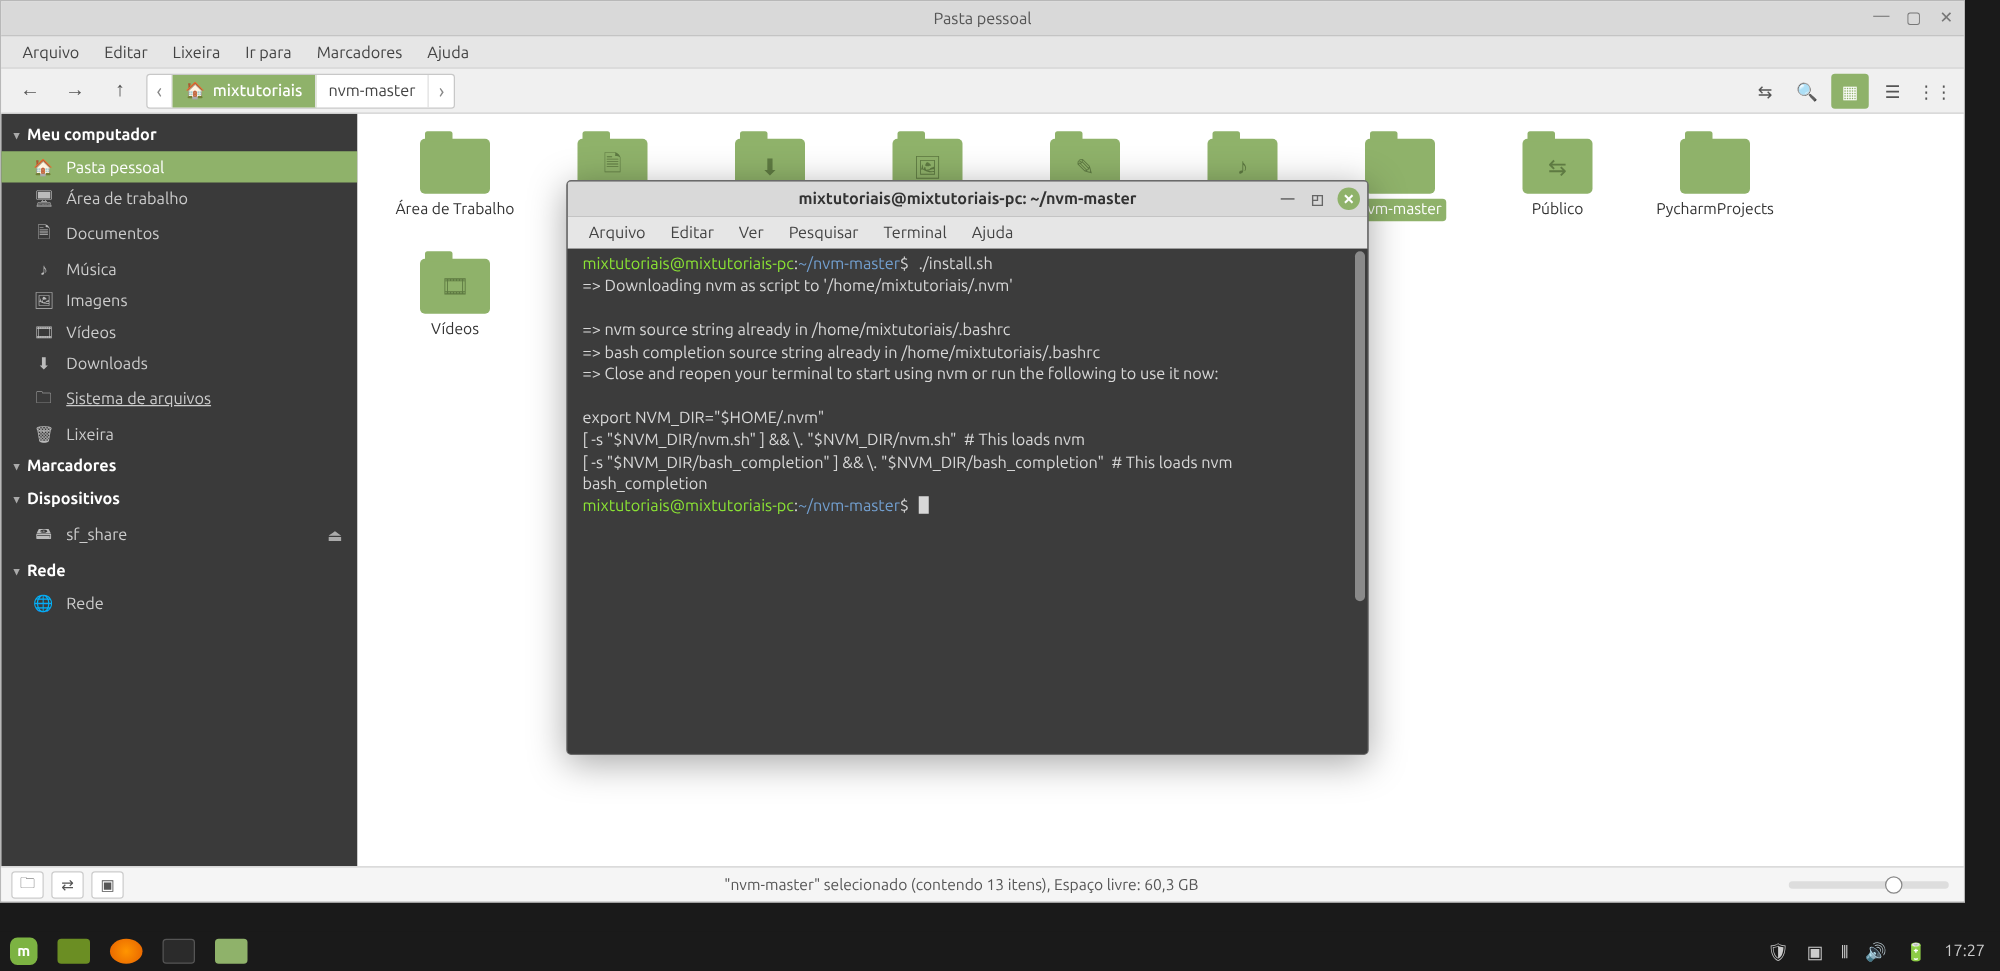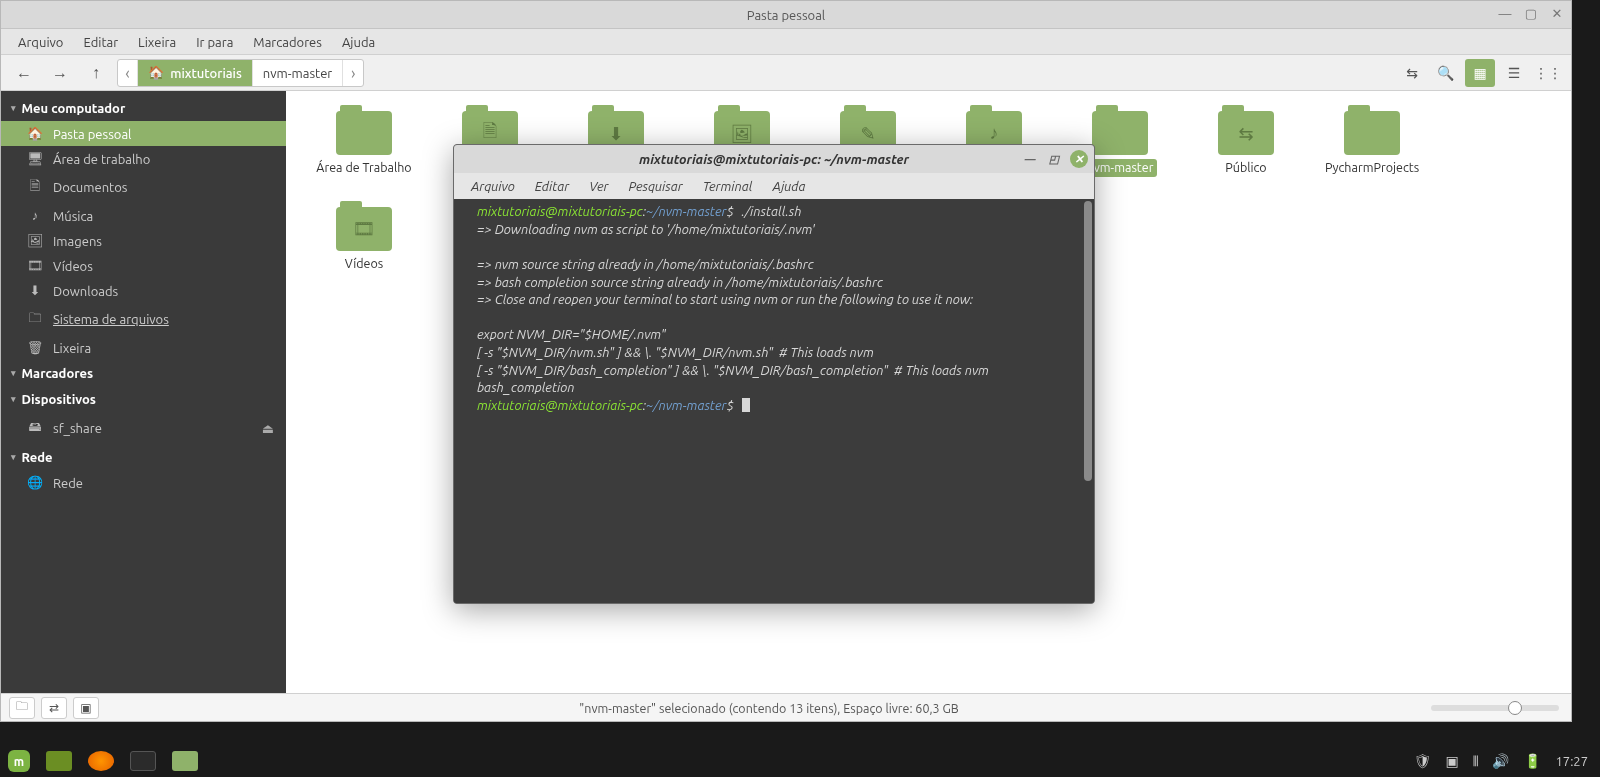--- a/index.html
+++ b/index.html
@@ -61,29 +61,28 @@
   .foot-right { width: 140px; padding-right: 12px;}
   .zoom { height: 6px; background: #ddd; border-radius: 3px; position: relative;}
   .zoom .thumb { position: absolute; top: -4px; left: 60%; width: 14px; height: 14px; background: #fff; border: 1px solid #888; border-radius: 50%;}
 
   
   .term {
     position: absolute; left: 453px; top: 144px; width: 642px; height: 460px;
     background: #3c3c3c; border: 1px solid #6a6a6a; border-radius: 4px;
     box-shadow: 0 6px 30px rgba(0,0,0,.35); display: flex; flex-direction: column;
     overflow: hidden;
-    font-style: italic;
   }
   .term-titlebar { height: 28px; background: #d9d9d9; display: flex; align-items: center; justify-content: center; font-size: 13px; color: #333; position: relative; font-weight: 600;}
   .term-titlebar .tctrls { position: absolute; right: 6px; top: 5px; display: flex; gap: 8px; align-items: center;}
   .term-titlebar .tctrls span { width: 16px; height: 16px; display: inline-flex; align-items: center; justify-content: center; font-size: 11px; color: #666; cursor: pointer;}
   .term-titlebar .tctrls .close { background: #8fb26a; border-radius: 50%; color: #fff; width: 18px; height: 18px;}
   .term-menubar { height: 26px; background: #e6e6e6; display: flex; align-items: center; padding: 0 8px; gap: 2px; font-size: 13px; color: #444;}
   .term-menubar span { padding: 3px 9px; cursor: pointer;}
-  .term-body { flex: 1; background: #3c3c3c; padding: 4px 23px; font-family: "DejaVu Sans Mono","Ubuntu Mono",monospace; font-size: 13px; line-height: 1.28; color: #d7d7d7; white-space: pre-wrap; word-break: break-word; overflow-y: auto;}
+  .term-body { flex: 1; background: #3c3c3c; padding: 4px 12px; font-family: "DejaVu Sans Mono","Ubuntu Mono",monospace; font-size: 13px; line-height: 1.28; color: #d7d7d7; white-space: pre-wrap; word-break: break-word; overflow-y: auto;}
   .tg { color: #8ae234; } 
   .tb { color: #729fcf; } 
   .tw { color: #d7d7d7; }
   .cursor { display: inline-block; width: 8px; height: 14px; background: #d7d7d7; vertical-align: -2px;}
 
   
   .taskbar { position: absolute; left: 0; bottom: 0; width: 1600px; height: 32px; background: #1a1a1a; display: flex; align-items: center; color: #ddd; font-size: 12.5px;}
   .task-start { width: 38px; height: 100%; display: flex; align-items: center; justify-content: center;}
   .mint-logo { width: 22px; height: 22px; background: #7cb342; border-radius: 6px; display: flex; align-items: center; justify-content: center; color: #fff; font-weight: 700; font-size: 12px;}
   .task-apps { display: flex; height: 100%;}

